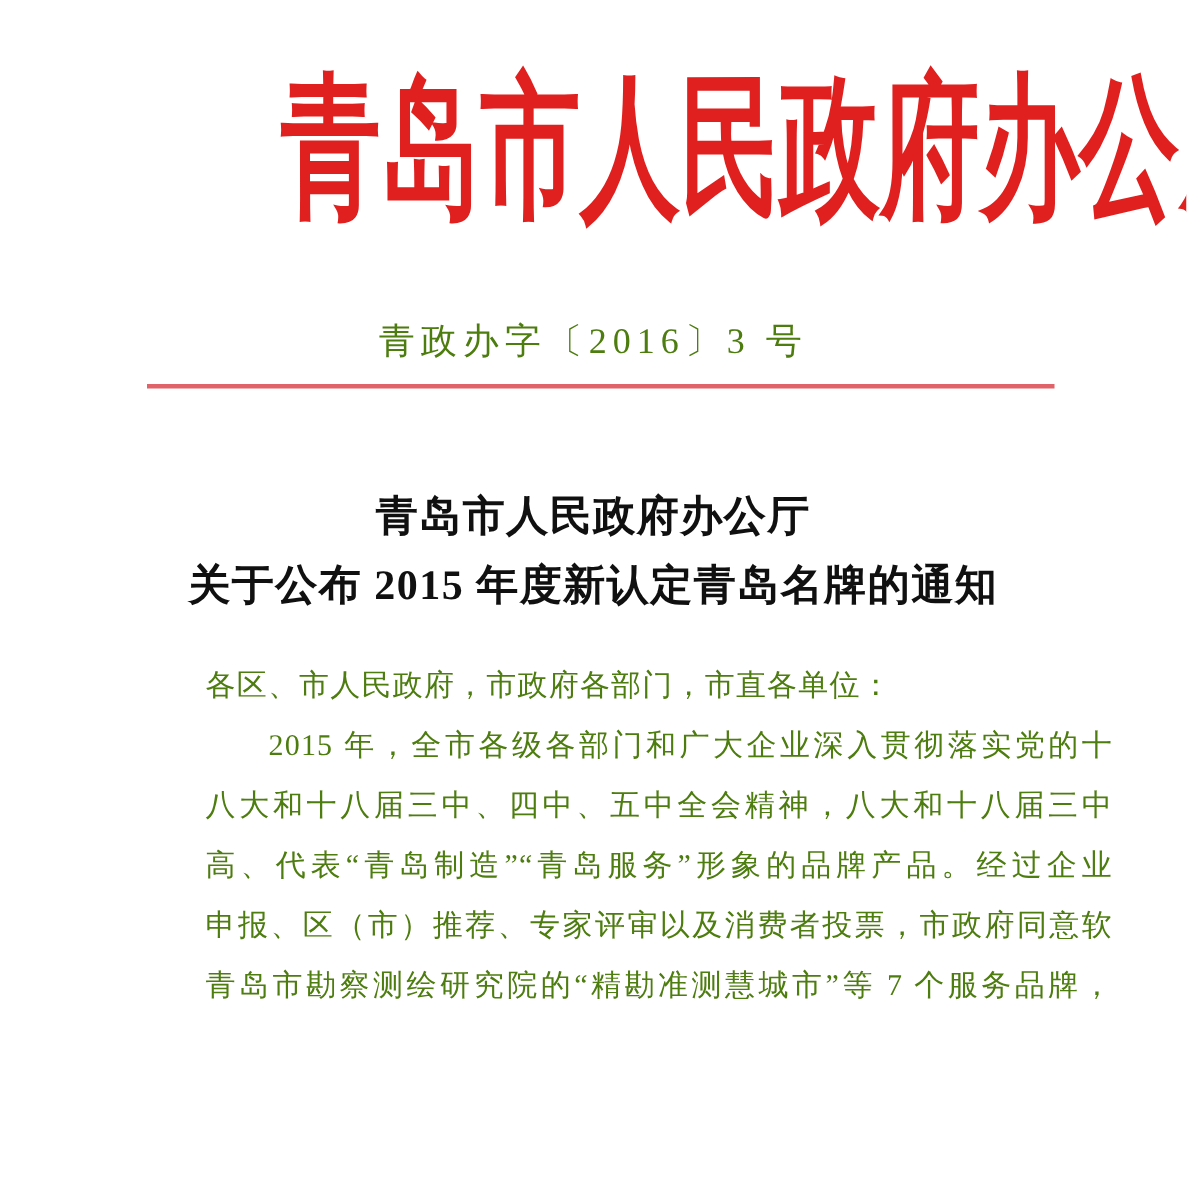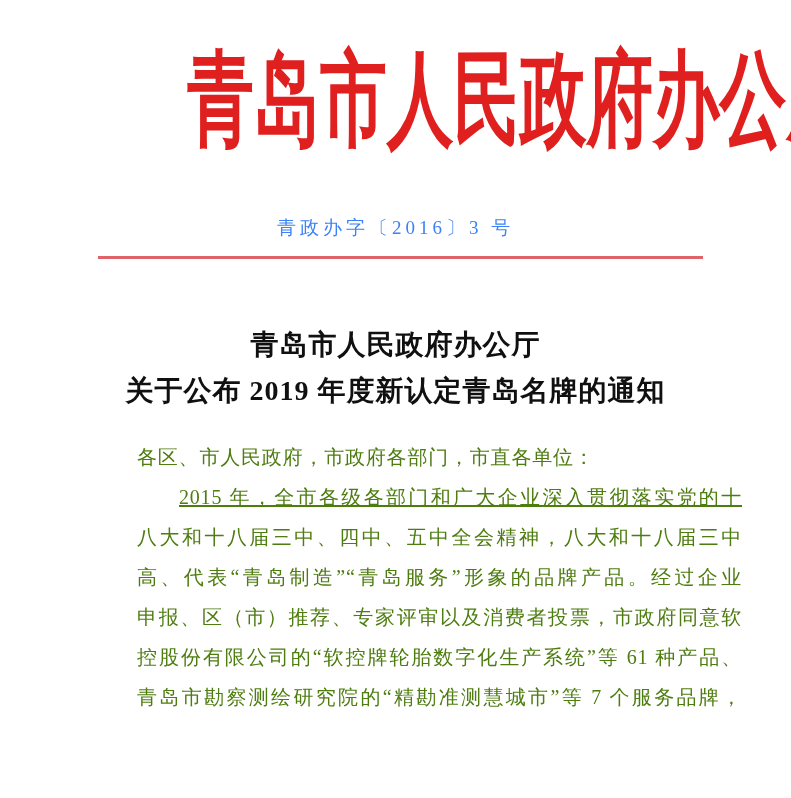--- a/index.html
+++ b/index.html
@@ -30,24 +30,24 @@
     transform: scaleX(0.64);
     transform-origin: center center;
   }
   
   .doc-number {
     position: absolute;
     top: 213px;
     left: 0;
     width: 791px;
     text-align: center;
-    font-size: 19px;
+    font-size: 24px;
     line-height: 30px;
     letter-spacing: 4px;
-    color: #3b82f6;
+    color: #4d7c0f;
   }
   
   .divider {
     position: absolute;
     top: 256px;
     left: 98px;
     width: 605px;
     height: 3px;
     background: #e0636a;
   }
@@ -75,43 +75,42 @@
     letter-spacing: 0.8px;
     color: #4d7c0f;
     margin-left: 39px;
   }
   .body-line { height: 40px; white-space: nowrap; }
   .body-line.justify {
     white-space: normal;
     text-align: justify;
     text-align-last: justify;
   }
-  .body-line.indent { text-indent: 2.1em; text-decoration: underline; }
+  .body-line.indent { text-indent: 2.1em; }
 </style>
 </head>
 <body>
 
 <div class="page">
 
   <div class="org-name" style="color: rgb(224, 31, 31);">
     <span class="squeeze">青岛市人民政府办公厅</span>
   </div>
 
   <div class="doc-number">青政办字〔2016〕3 号</div>
 
   <div class="divider" style="background: rgb(224, 99, 106);"></div>
 
   <div class="doc-title">
     <div>青岛市人民政府办公厅</div>
-    <div>关于公布 2019 年度新认定青岛名牌的通知</div>
+    <div>关于公布 2015 年度新认定青岛名牌的通知</div>
   </div>
 
   <div class="doc-body">
       <div class="body-line">各区、市人民政府，市政府各部门，市直各单位：</div>
       <div class="body-line justify indent">2015 年，全市各级各部门和广大企业深入贯彻落实党的十</div>
       <div class="body-line justify">八大和十八届三中、四中、五中全会精神，八大和十八届三中</div>
       <div class="body-line justify">高、代表“青岛制造”“青岛服务”形象的品牌产品。经过企业</div>
       <div class="body-line justify">申报、区（市）推荐、专家评审以及消费者投票，市政府同意软</div>
-      <div class="body-line justify">控股份有限公司的“软控牌轮胎数字化生产系统”等 61 种产品、</div>
       <div class="body-line justify">青岛市勘察测绘研究院的“精勘准测慧城市”等 7 个服务品牌，</div>
     </div>
 
 </div>
 
 </body></html>

